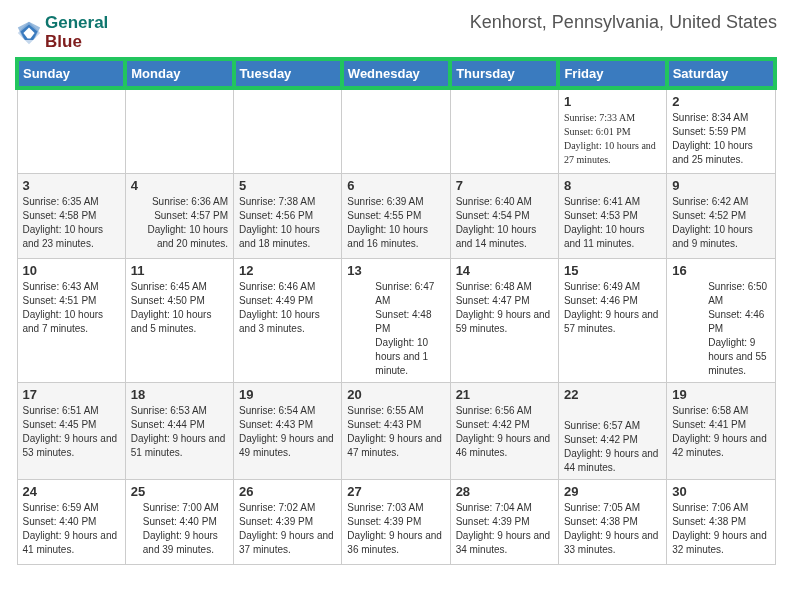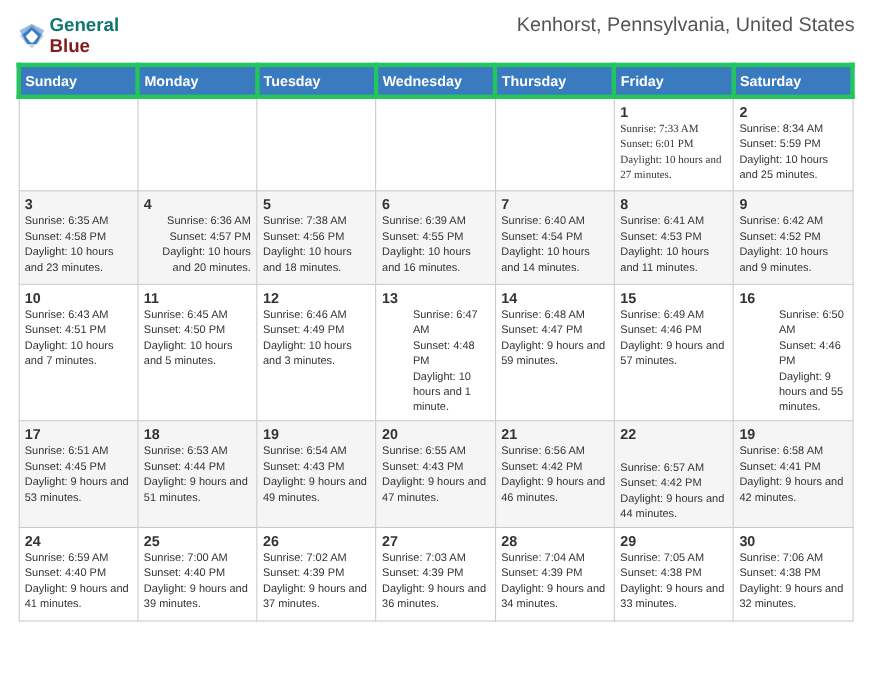--- a/index.html
+++ b/index.html
@@ -284,21 +284,21 @@
       </tr>
       <tr>
         <td>
           <span class="day-number">24</span>
           <div class="day-info" style="white-space: pre-wrap;">Sunrise: 6:59 AM
 Sunset: 4:40 PM
 Daylight: 9 hours and 41 minutes.</div>
         </td>
         <td>
           <span class="day-number">25</span>
-          <div class="day-info" style="white-space: pre-wrap;">Sunrise: 7:00 AM
+          <div class="day-info" style="white-space: pre-wrap; margin-left: 12px;">Sunrise: 7:00 AM
 Sunset: 4:40 PM
 Daylight: 9 hours and 39 minutes.</div>
         </td>
         <td>
           <span class="day-number">26</span>
           <div class="day-info" style="white-space: pre-wrap;">Sunrise: 7:02 AM
 Sunset: 4:39 PM
 Daylight: 9 hours and 37 minutes.</div>
         </td>
         <td>

